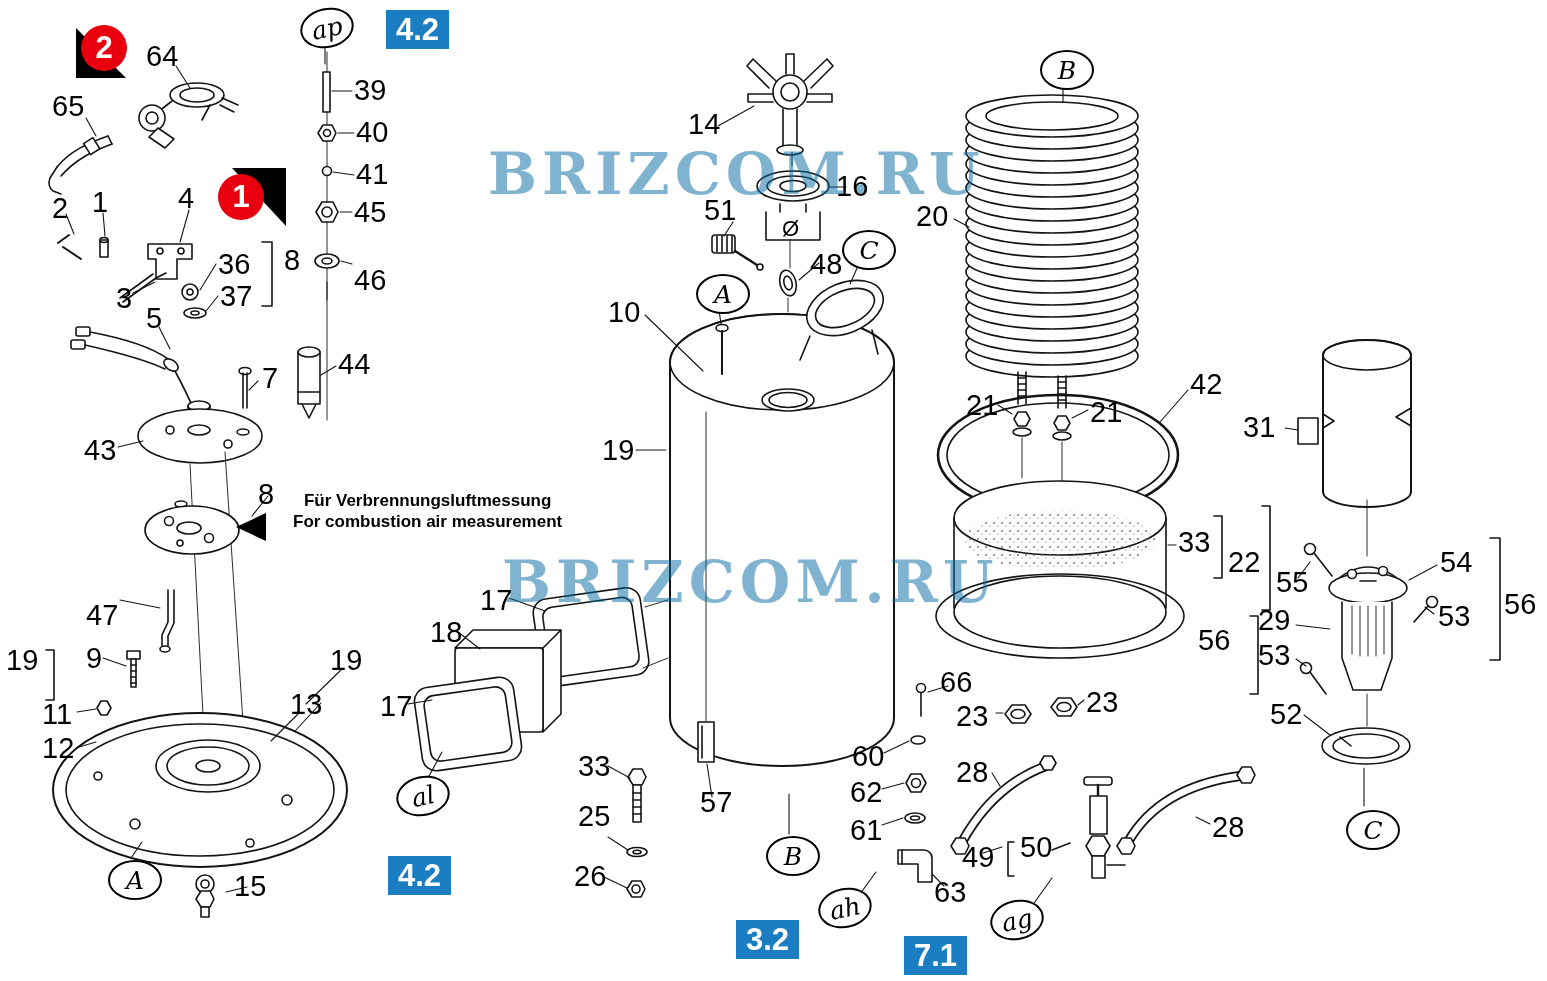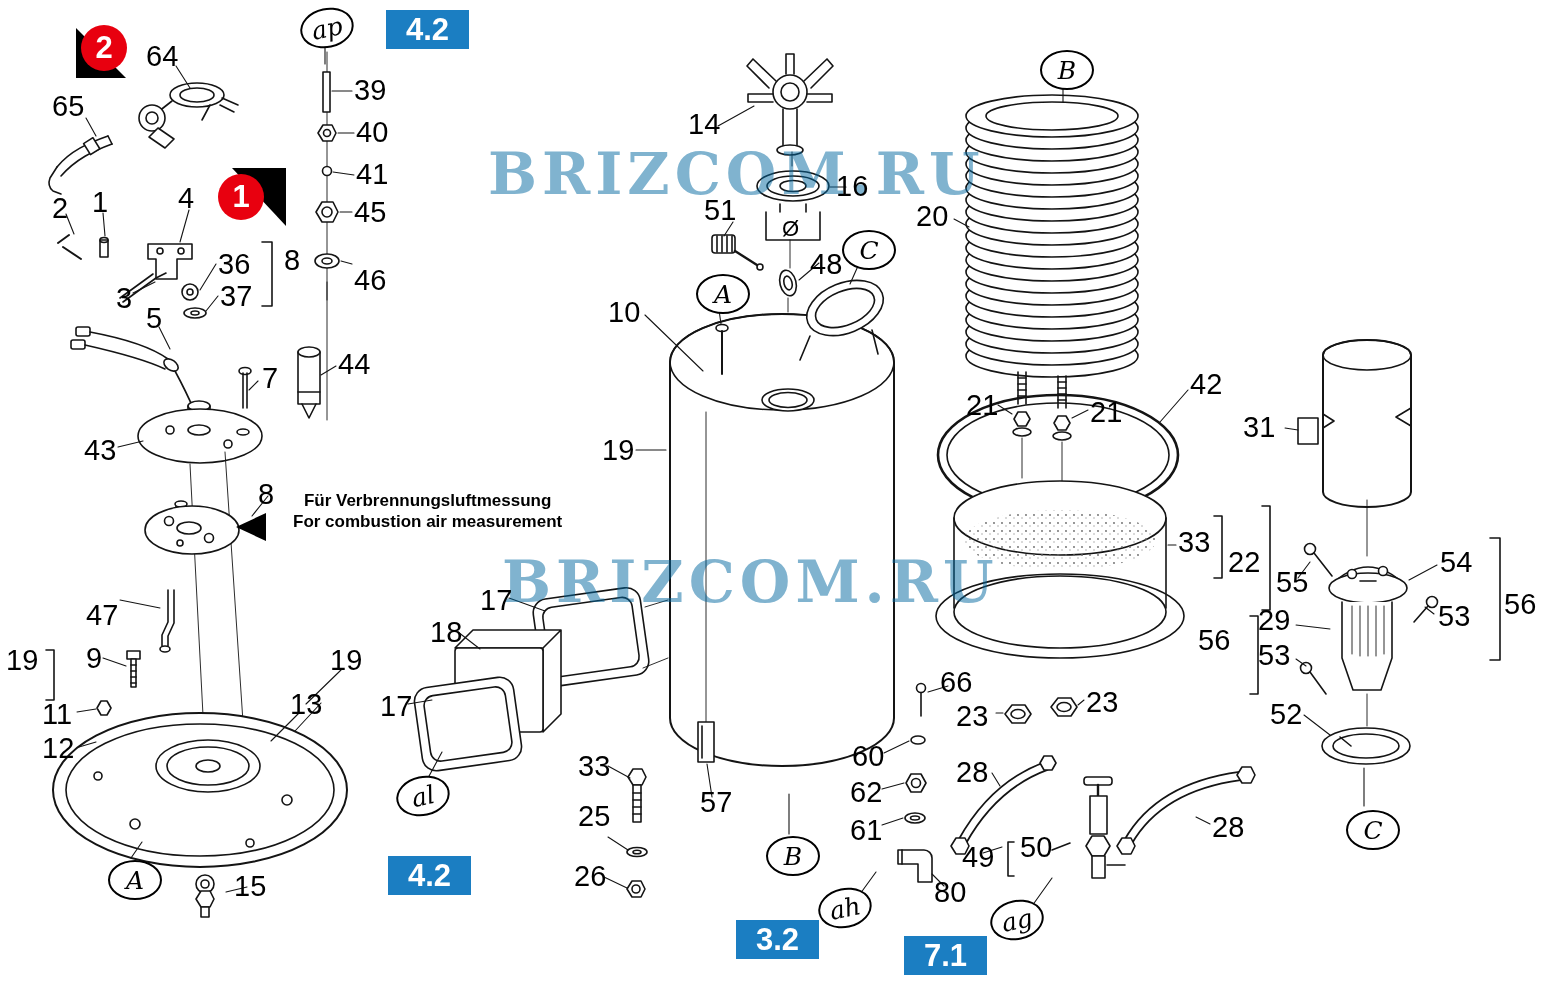--- a/index.html
+++ b/index.html
@@ -7,21 +7,21 @@
          font-family:"Liberation Sans",sans-serif;}
   svg.art{position:absolute;left:0;top:0;z-index:1;}
   .wm{position:absolute;z-index:3;font-family:"DejaVu Serif",serif;font-weight:bold;
       font-size:58px;color:#0369a1;opacity:.5;letter-spacing:5px;white-space:nowrap;}
   .pl{position:absolute;z-index:5;font-size:29px;line-height:1;color:#000;white-space:nowrap;}
   .cl{position:absolute;z-index:5;min-width:40px;height:36px;padding:0 5px;border:2px solid #000;
       border-radius:50%;background:#fff;display:flex;align-items:center;justify-content:center;
       font-family:"DejaVu Serif",serif;font-style:italic;font-size:25px;box-sizing:content-box;}
   .cl.tilt{transform:rotate(-12deg);}
   .ref{position:absolute;z-index:6;background:#1b7ec2;color:#fff;font-weight:bold;font-size:31px;
-       line-height:1;padding:4px 20px;cursor:pointer;}
+       line-height:1;padding:4px 10px;cursor:pointer;}
   .badge{position:absolute;z-index:6;width:46px;height:46px;border-radius:50%;background:#e8000f;
          color:#fff;font-weight:bold;font-size:31px;display:flex;align-items:center;justify-content:center;}
   .note{position:absolute;z-index:5;font-size:17px;font-weight:bold;line-height:1.25;color:#000;text-align:center;}
   .sym{position:absolute;z-index:5;font-size:22px;color:#000;}
 </style>
 </head>
 <body>
 
 <div class="stage">
 
@@ -379,21 +379,21 @@
 <div class="pl" style="left:380px;top:692px">17</div>
 <div class="pl" style="left:578px;top:752px">33</div>
 <div class="pl" style="left:578px;top:802px">25</div>
 <div class="pl" style="left:574px;top:862px">26</div>
 <div class="pl" style="left:700px;top:788px">57</div>
 
 <div class="pl" style="left:940px;top:668px">66</div>
 <div class="pl" style="left:852px;top:742px">60</div>
 <div class="pl" style="left:850px;top:778px">62</div>
 <div class="pl" style="left:850px;top:816px">61</div>
-<div class="pl" style="left:934px;top:878px">80</div>
+<div class="pl" style="left:934px;top:878px">63</div>
 <div class="pl" style="left:956px;top:702px">23</div>
 <div class="pl" style="left:1086px;top:688px">23</div>
 <div class="pl" style="left:956px;top:758px">28</div>
 <div class="pl" style="left:962px;top:843px">49</div>
 <div class="pl" style="left:1020px;top:833px">50</div>
 <div class="pl" style="left:1212px;top:813px">28</div>
 
 <div class="pl" style="left:916px;top:202px">20</div>
 <div class="pl" style="left:966px;top:391px">21</div>
 <div class="pl" style="left:1090px;top:398px">21</div>

